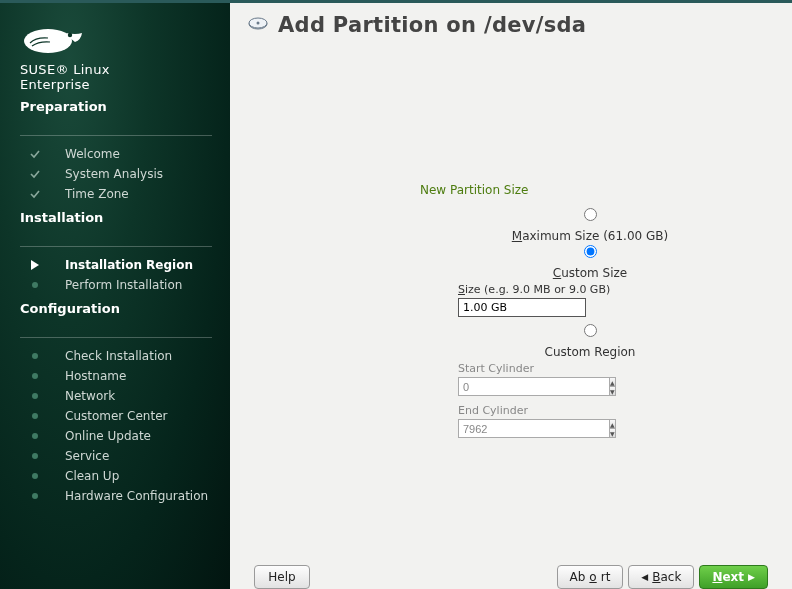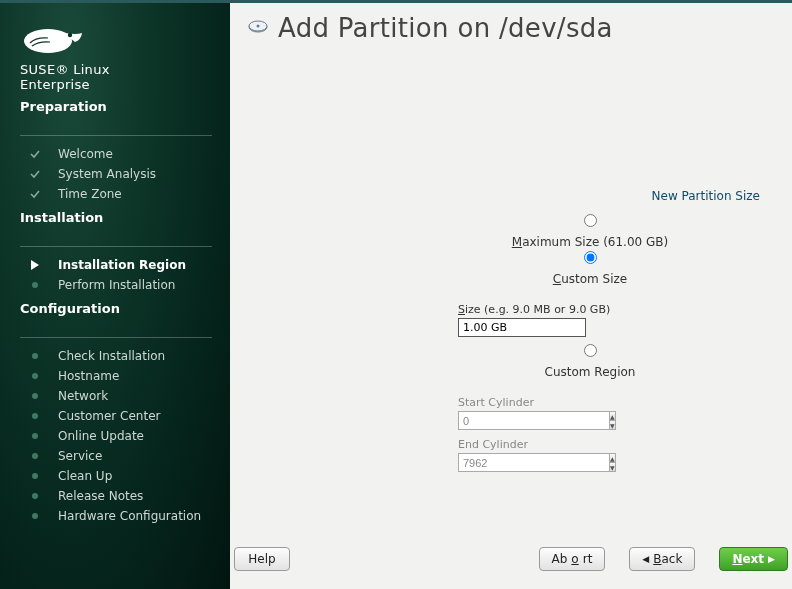--- a/index.html
+++ b/index.html
@@ -44,21 +44,21 @@
     color: #fff;
     font-size: 13px;
     border-bottom: 1px solid rgba(255,255,255,0.25);
     padding-bottom: 21px;
     margin-bottom: 8px;
     margin-top: 6px;
   }
   .nav-item {
     display: flex;
     align-items: center;
-    gap: 18px;
+    gap: 25px;
     padding: 3px 0 3px 10px;
     font-size: 12px;
     color: #cfd8d4;
     cursor: default;
   }
   .nav-item.current { color: #fff; font-weight: bold; }
   .nav-icon { width: 10px; height: 10px; display:inline-flex; align-items:center; justify-content:center; flex:none; }
   .nav-icon.check svg { stroke: #8aa89c; }
   .nav-icon.arrow svg { fill: #fff; }
   .nav-icon.bullet { width:6px; height:6px; border-radius:50%; background:#3f7a63; margin-left:2px; margin-right:2px; }
@@ -71,41 +71,40 @@
     display: flex;
     flex-direction: column;
   }
   .title-bar {
     display: flex;
     align-items: center;
     gap: 10px;
     padding: 10px 18px 6px 18px;
   }
   .title-bar h1 {
-    font-size: 26px;
-    font-weight: normal;
+    font-size: 21px;
+    font-weight: bold;
     color: #444;
     letter-spacing: 0.3px;
   }
   .content {
     flex: 1;
     position: relative;
   }
   .form-area {
     position: absolute;
     left: 190px;
     top: 140px;
     width: 340px;
     color: #333;
   }
   .form-legend {
     font-size: 12px;
     margin-bottom: 10px;
-    color: #0c4a6e;
-    text-align: right;
+    color: #4d7c0f;
   }
   .radio-row {
     display: flex;
     align-items: center;
     gap: 8px;
     margin-left: 0;
     padding: 1px 0;
     font-size: 12px;
     flex-direction: column;
   }
@@ -115,21 +114,21 @@
   .sub-block {
     margin-left: 38px;
     margin-top: 2px;
     margin-bottom: 6px;
   }
   .disabled-sub .field-label,
   .disabled-sub input { color: #888; }
   .field-label {
     font-size: 11px;
     margin-bottom: 2px;
-    margin-top: 16px;
+    margin-top: 2px;
     display:block;
     color: #333;
   }
   .text-input {
     width: 128px;
     height: 19px;
     border: 1px solid #555;
     background: #fff;
     padding: 1px 4px;
     font-size: 11px;
@@ -160,23 +159,23 @@
     background: linear-gradient(#f8f8f8,#dcdcdc);
     display:flex;align-items:center;justify-content:center;
     font-size:6px; color:#555;
   }
   .spin-btns div:first-child { border-bottom:1px solid #aaa; }
   .underline-key { text-decoration: underline; }
   
   .footer {
     height: 42px;
     display: flex;
-    align-items: flex-start;
-    padding: 0 4px;
-    gap: 24px;
+    align-items: flex-end;
+    padding: 0 24px;
+    gap: 5px;
   }
   .footer .spacer { flex: 1; }
   .btn {
     min-width: 56px;
     height: 24px;
     padding: 0 12px;
     border: 1px solid #9a9a9a;
     border-radius: 4px;
     background: linear-gradient(#fdfdfd, #e2e2e2);
     font-size: 12px;
@@ -274,24 +273,20 @@
         <span class="nav-icon bullet"></span>
         <span>Online Update</span>
       </div>
     <div class="nav-item">
         <span class="nav-icon bullet"></span>
         <span>Service</span>
       </div>
     <div class="nav-item">
         <span class="nav-icon bullet"></span>
         <span>Clean Up</span>
-      </div>
-    <div class="nav-item">
-        <span class="nav-icon bullet"></span>
-        <span>Release Notes</span>
       </div>
     <div class="nav-item">
         <span class="nav-icon bullet"></span>
         <span>Hardware Configuration</span>
       </div>
   </aside>
 
   <main class="main">
     <div class="title-bar">
       <span>

